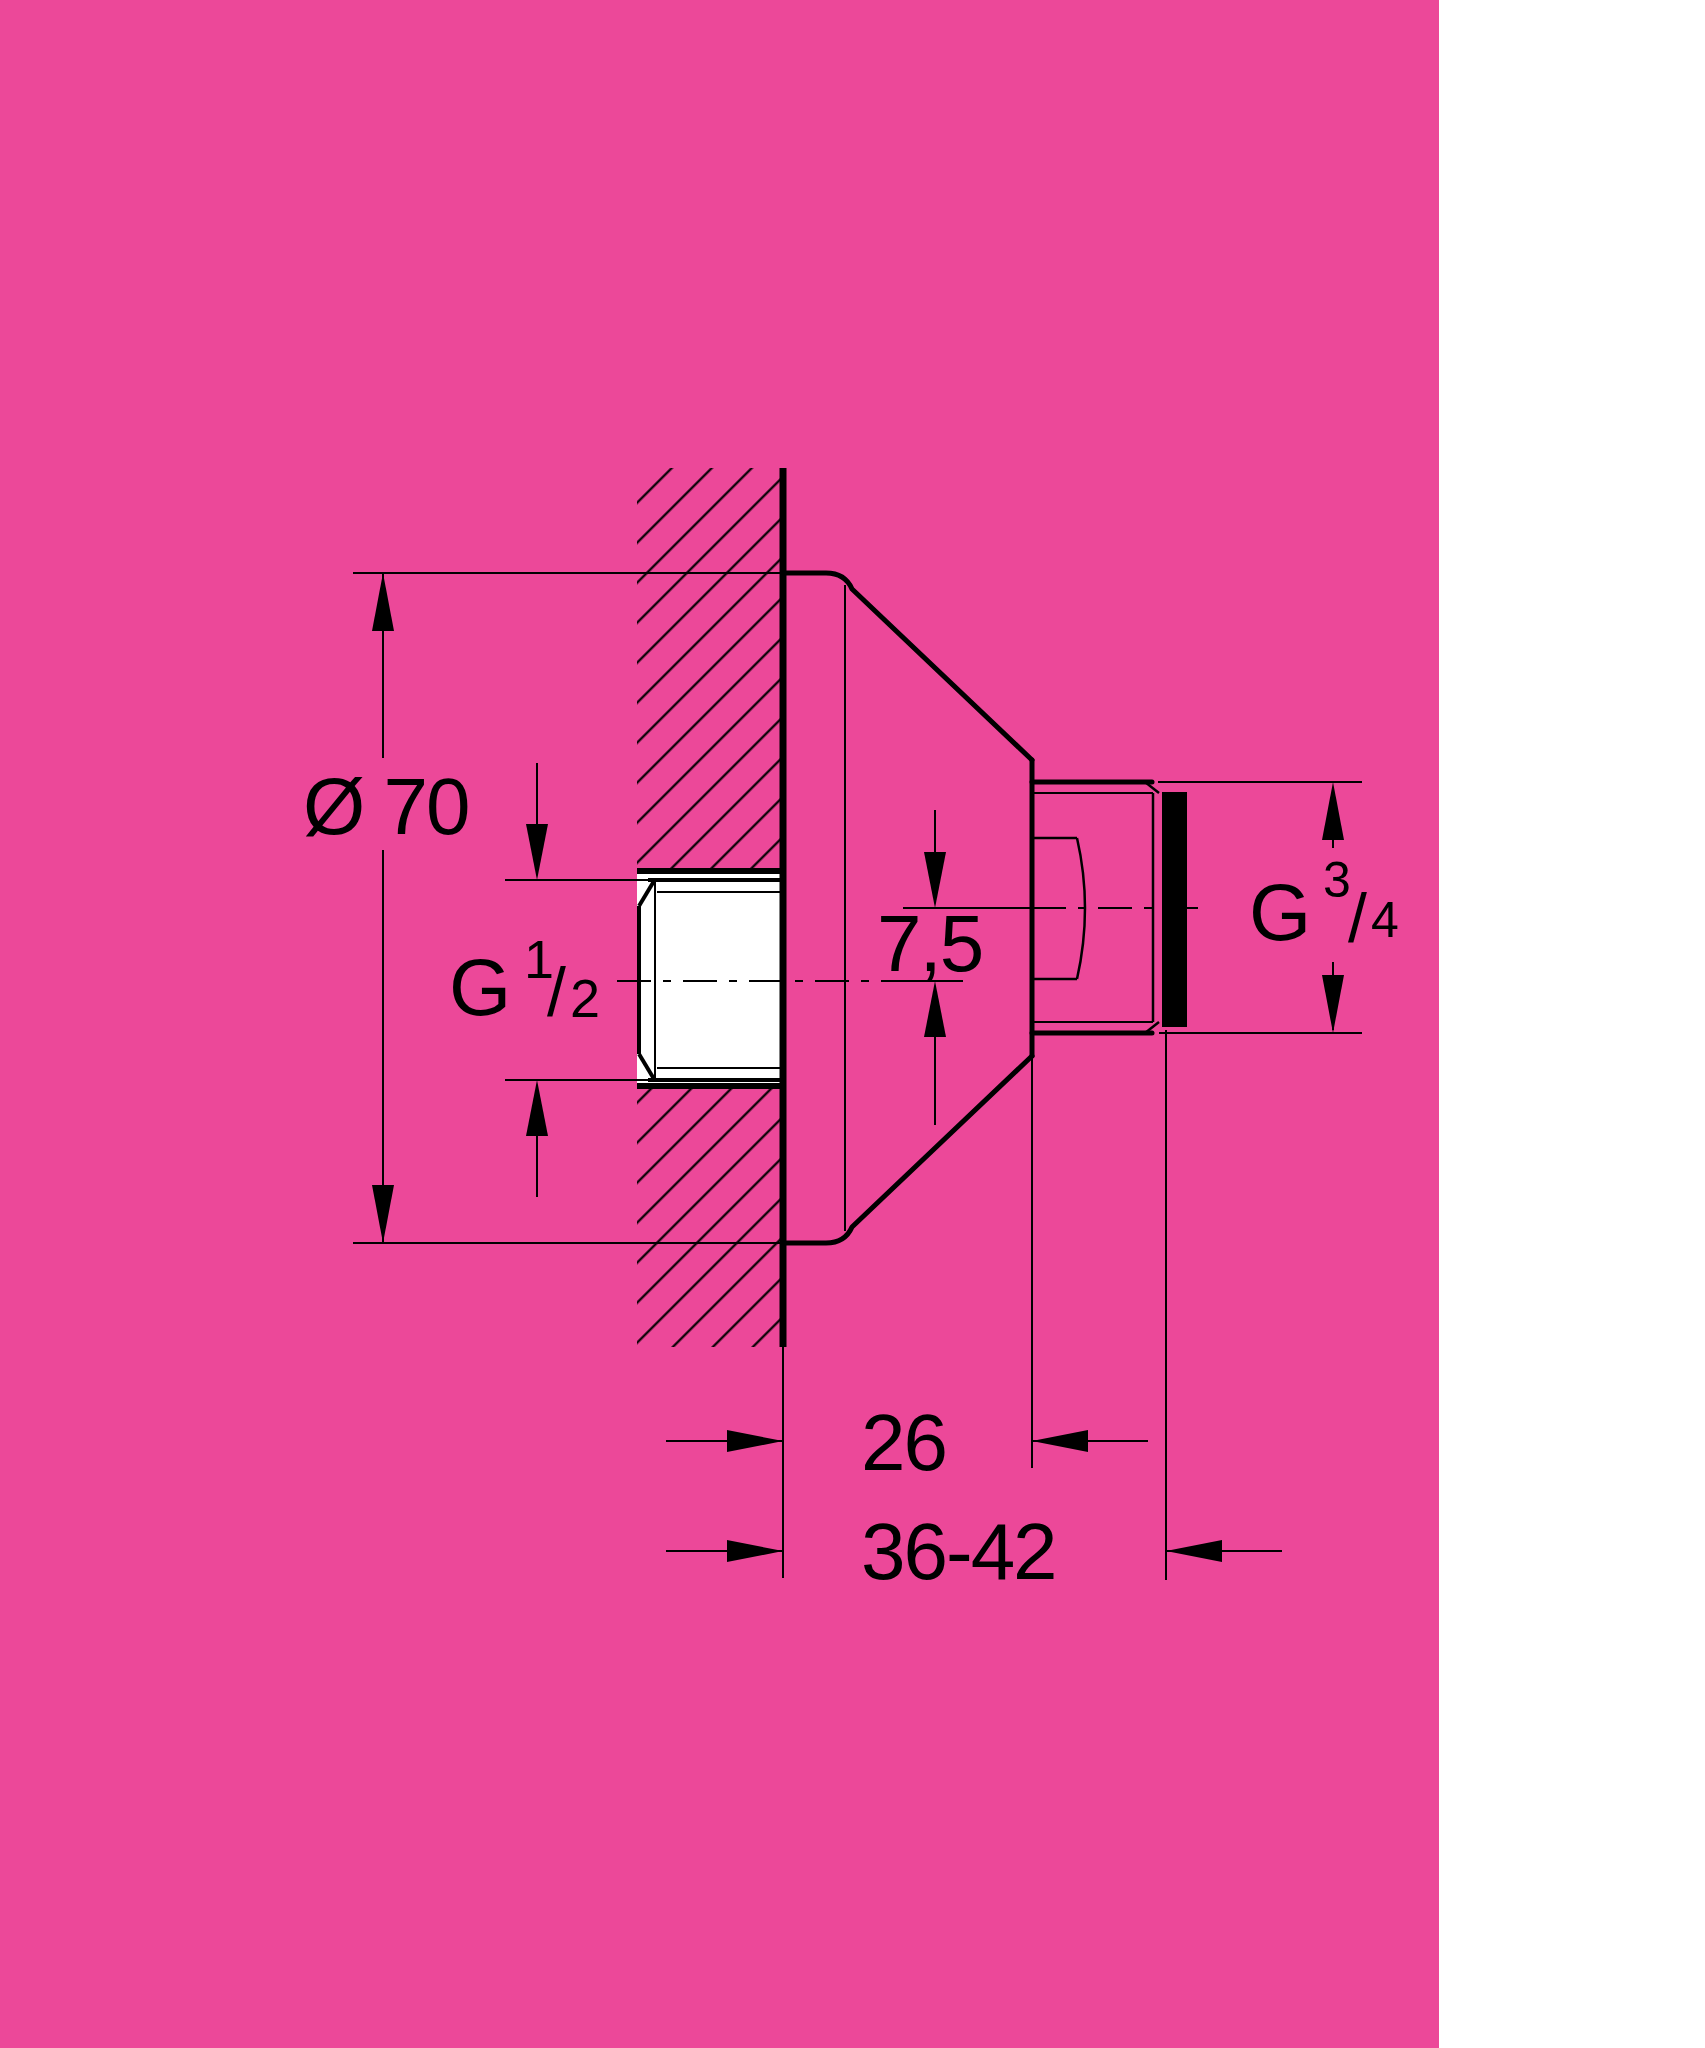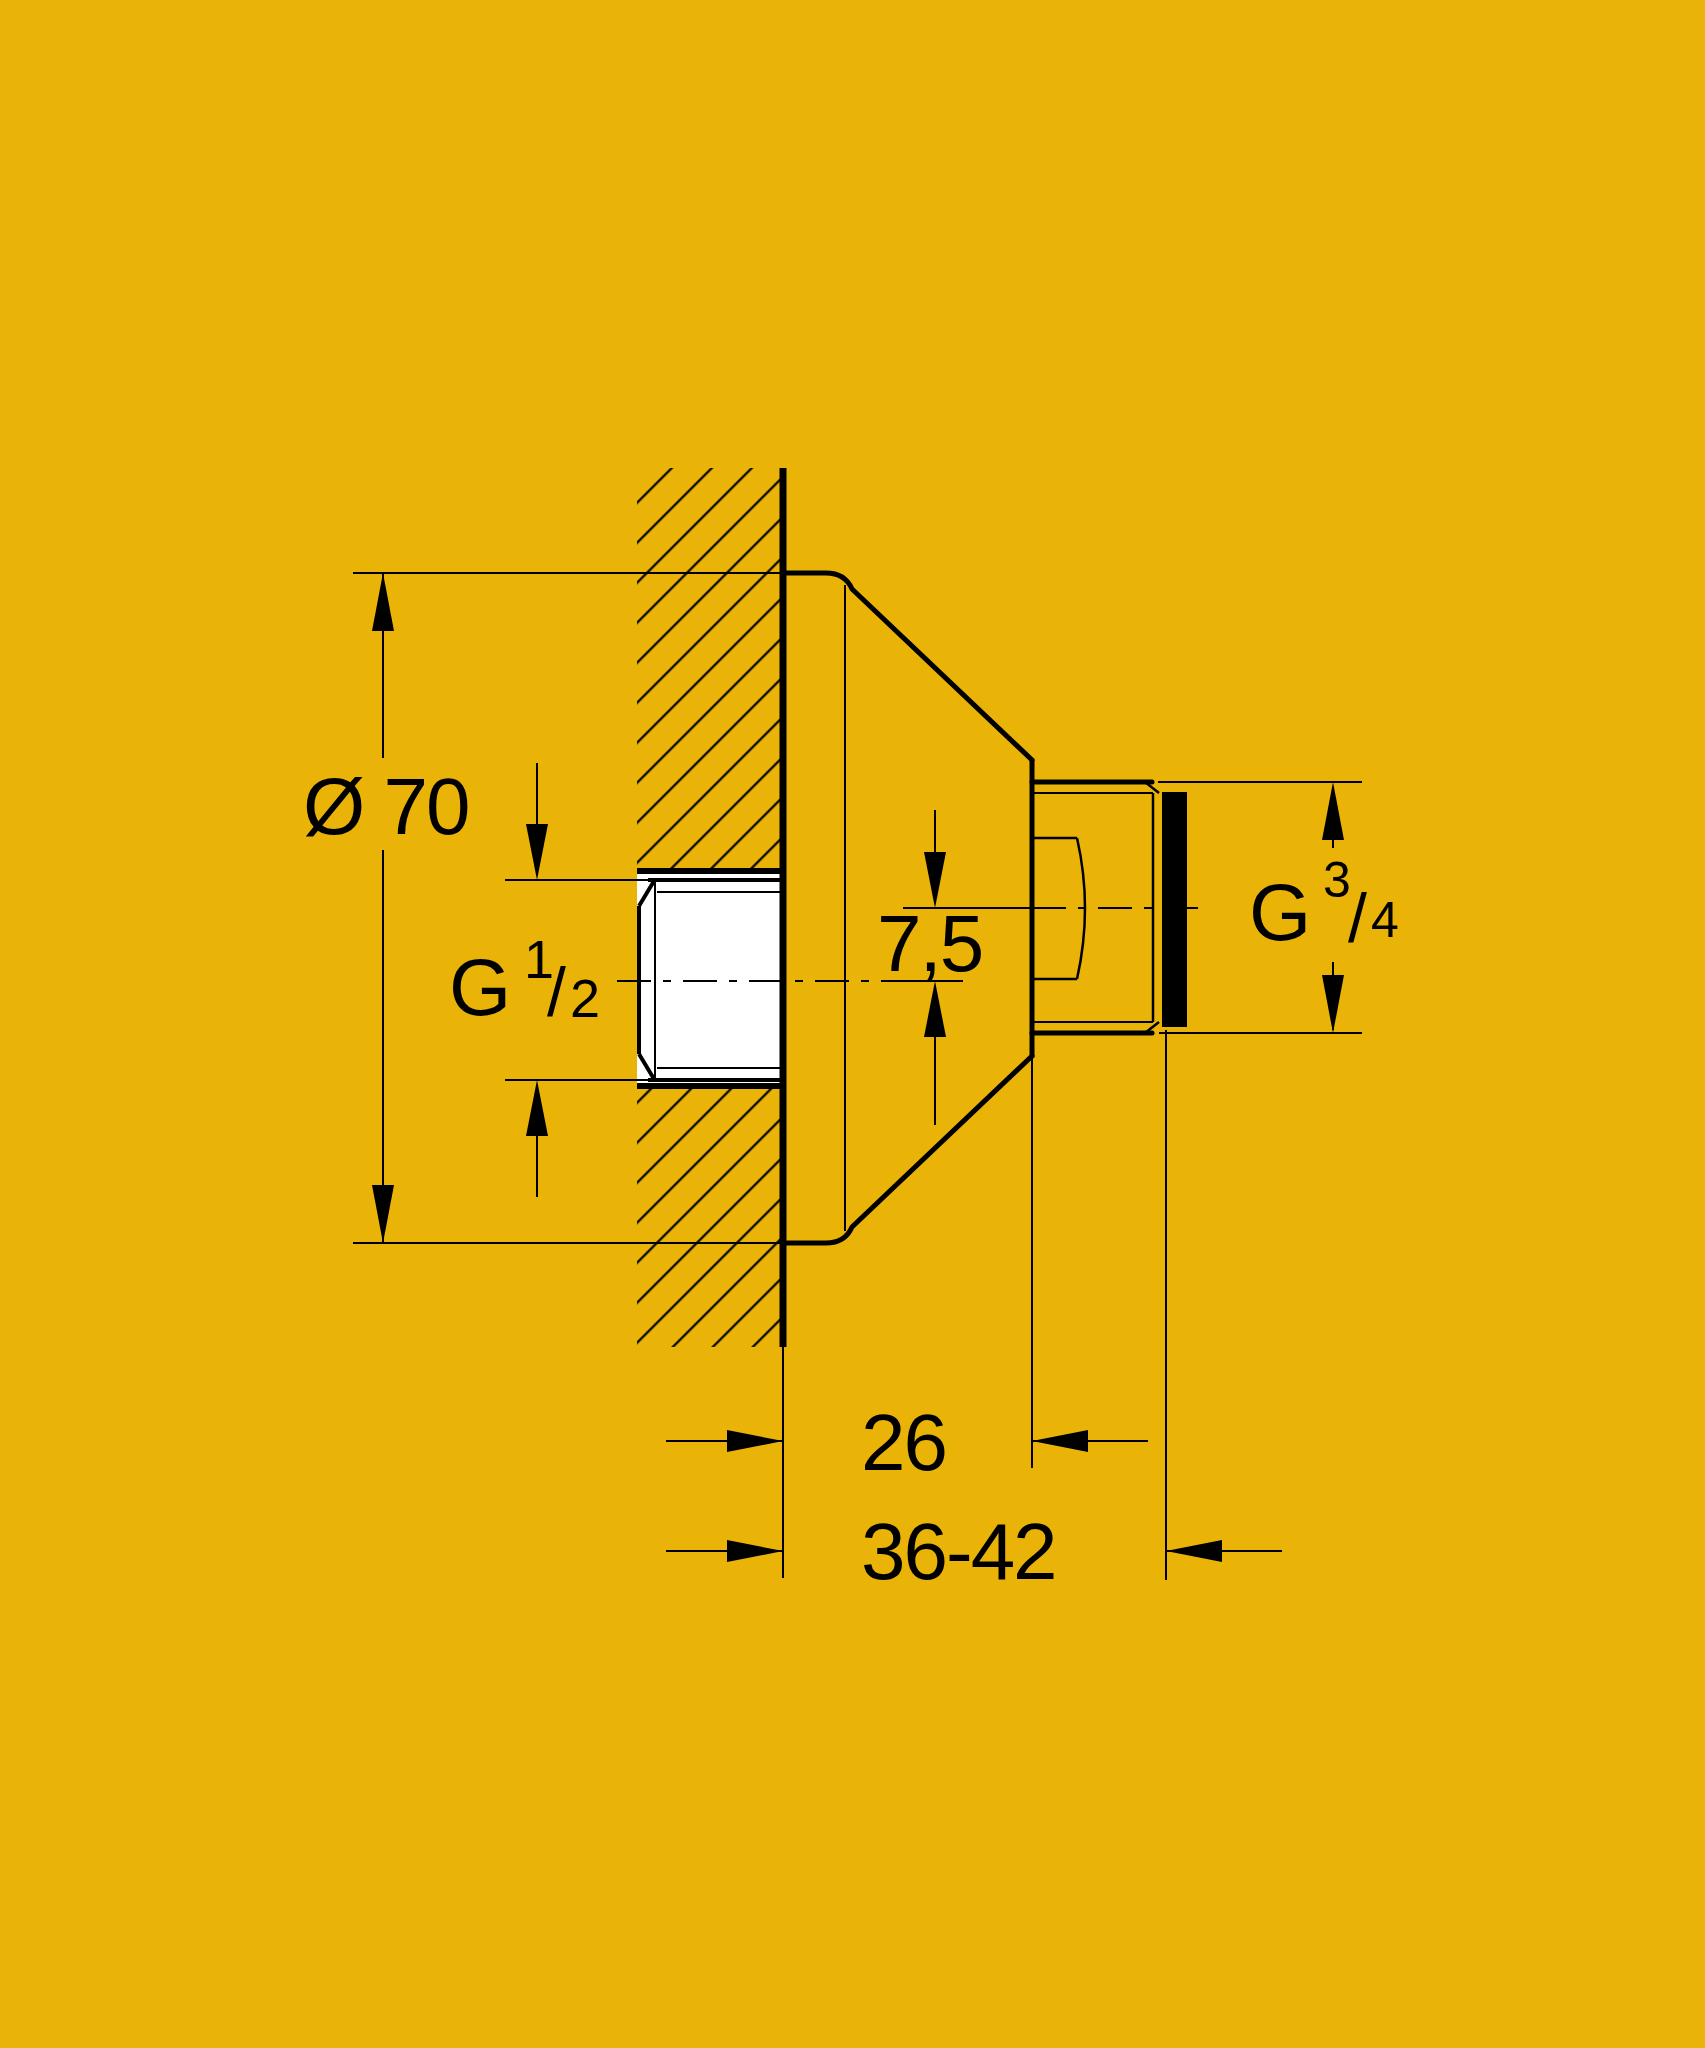--- a/index.html
+++ b/index.html
@@ -1,16 +1,16 @@
 <!DOCTYPE html>
 <html><head>
 <meta charset="utf-8">
 <style>
   html,body{margin:0;padding:0;background:#ffffff;}
-  .canvas{position:relative;width:1705px;height:2048px;background:#eab308;overflow:hidden;}
+  .canvas{position:relative;width:1439px;height:2048px;background:#ec4899;overflow:hidden;}
   svg{display:block;}
   text{font-family:"Liberation Sans", sans-serif;fill:#000000;}
   .t80{font-size:80px;letter-spacing:-2px;}
   .t54{font-size:54px;}
   .t50{font-size:50px;}
   .t68{font-size:68px;}
   .thin{stroke:#000;stroke-width:2;fill:none;}
   .thin25{stroke:#000;stroke-width:2.5;fill:none;}
   .med{stroke:#000;stroke-width:4;fill:none;}
   .thick{stroke:#000;stroke-width:5;fill:none;stroke-linejoin:round;stroke-linecap:round;}

